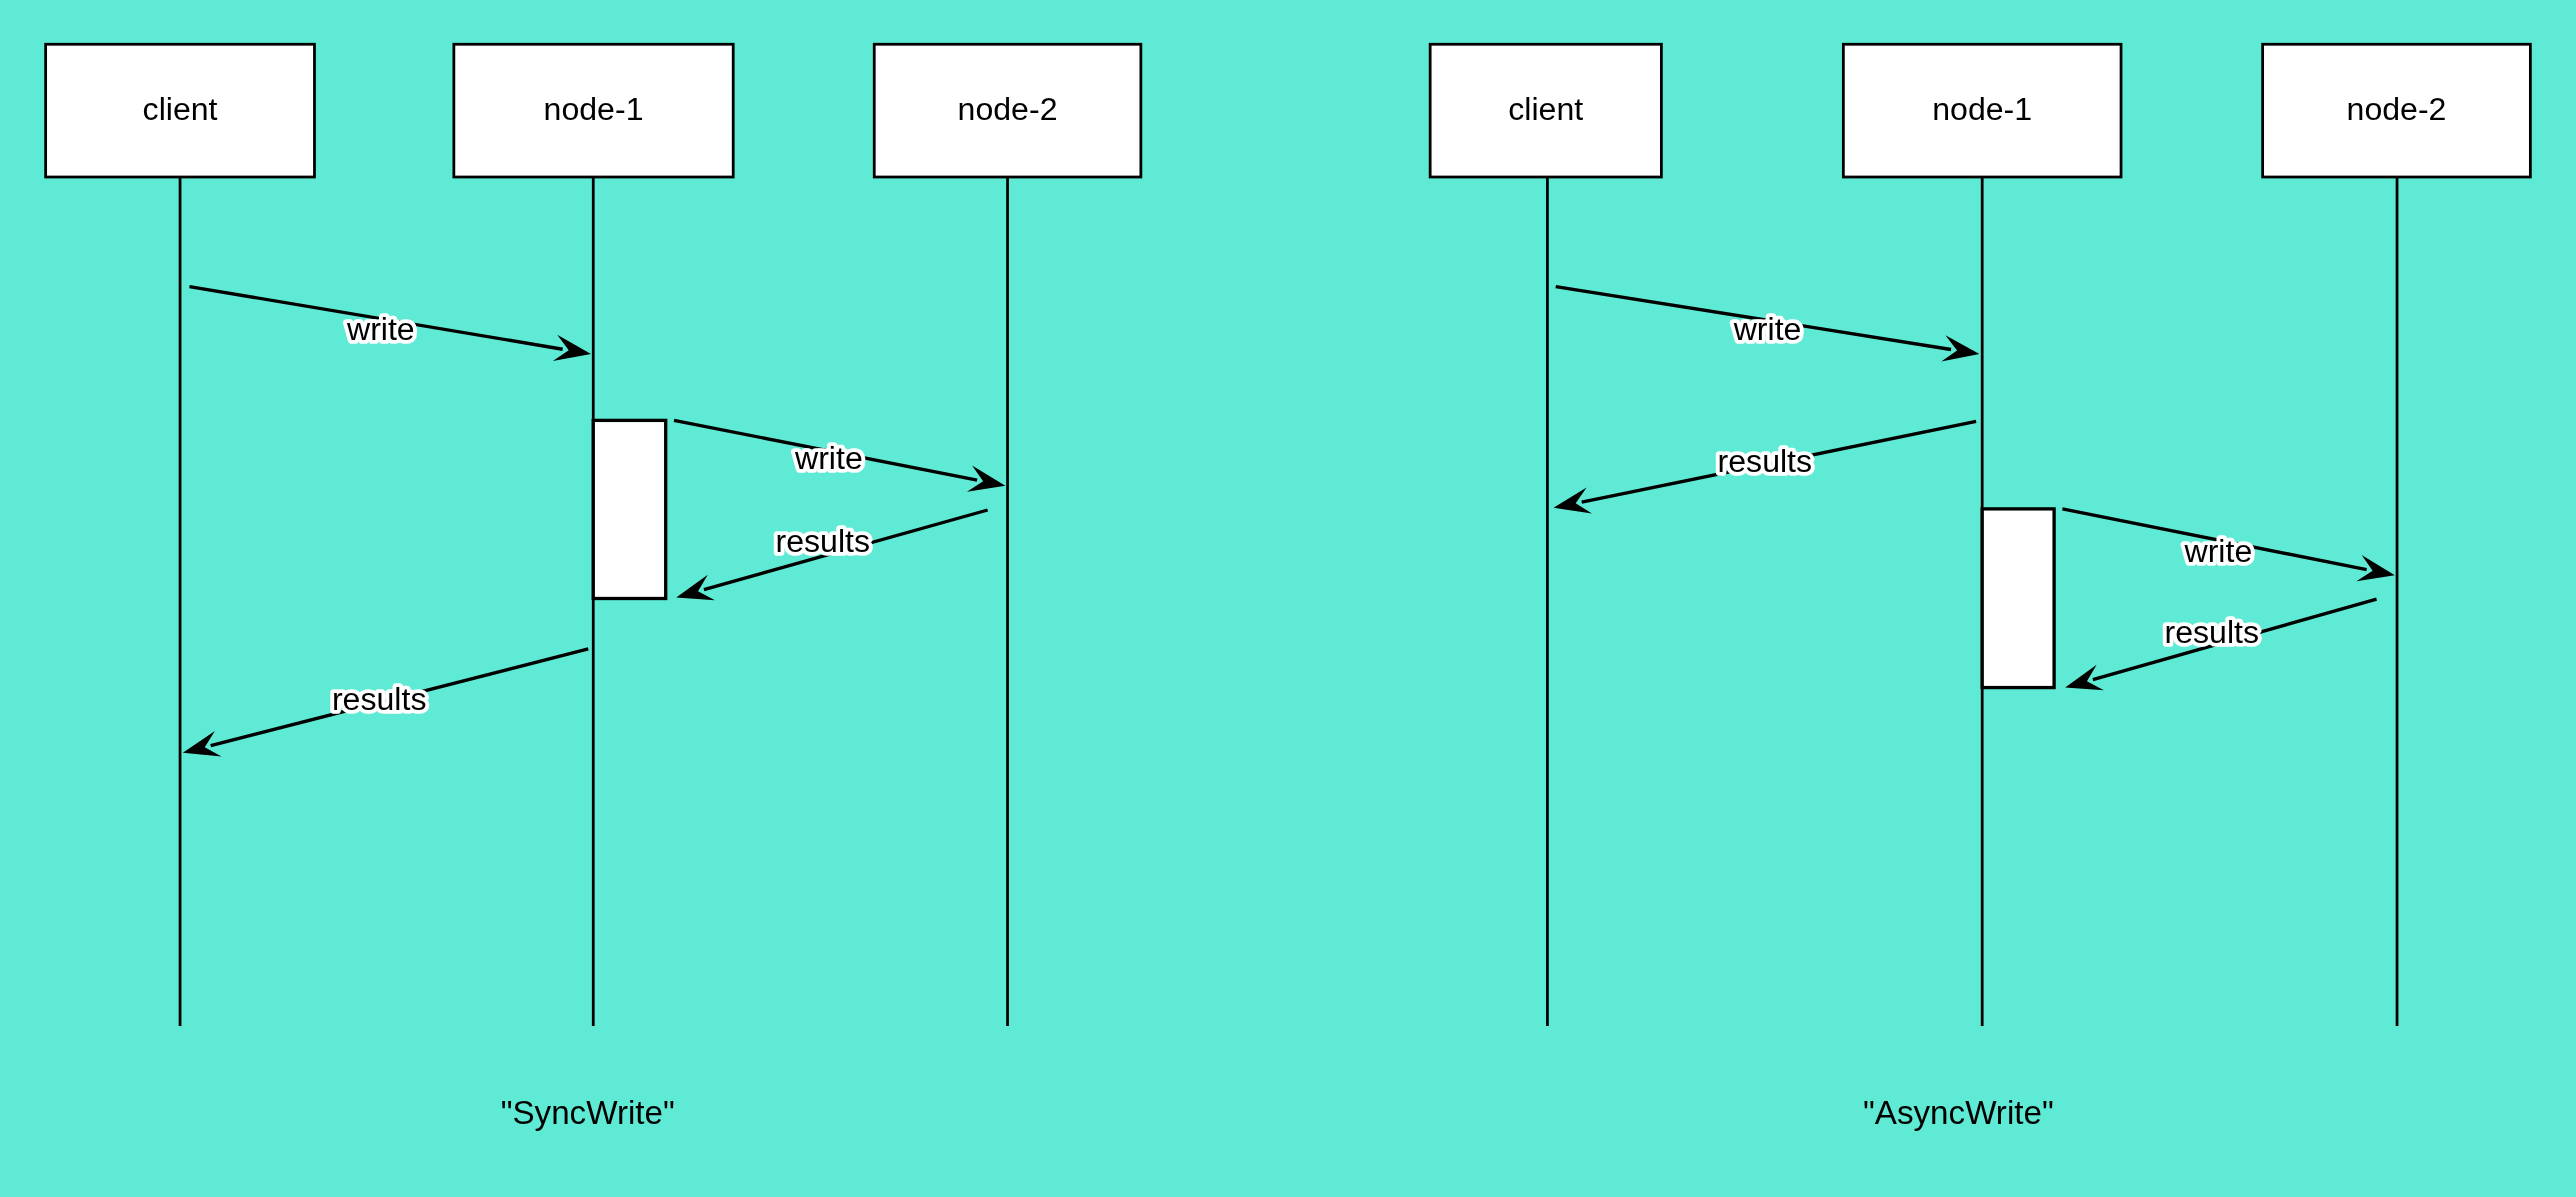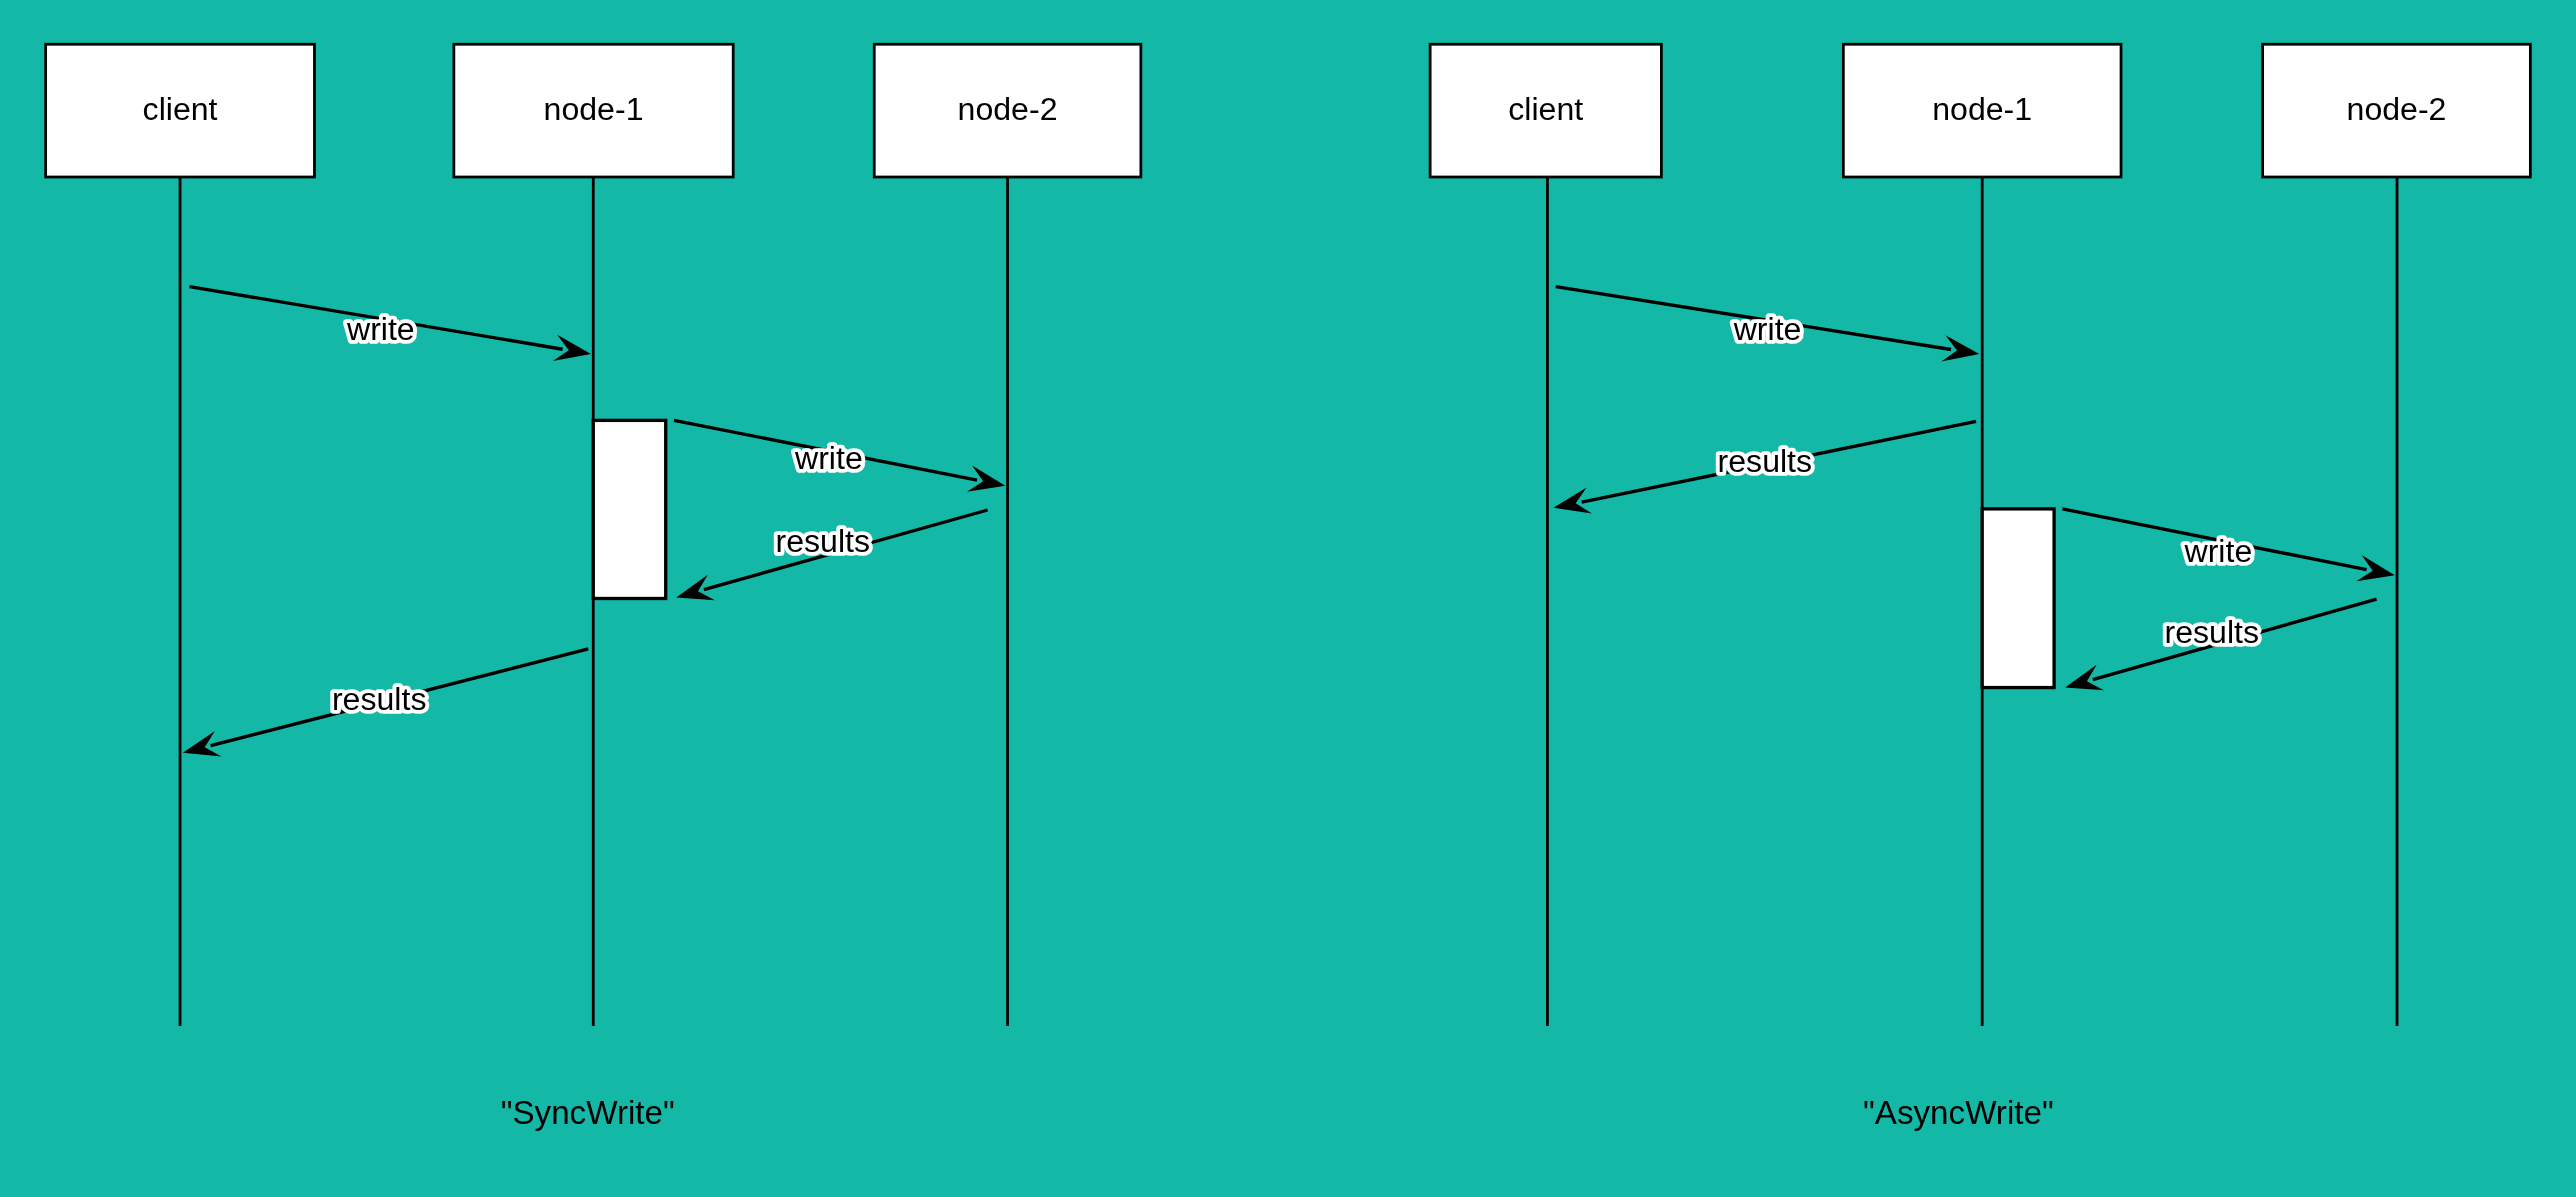--- a/index.html
+++ b/index.html
@@ -10,21 +10,21 @@
   body {
     width: 2576px;
     height: 1197px;
     font-family: "Liberation Sans", sans-serif;
     overflow: hidden;
   }
   #canvas {
     position: relative;
     width: 2576px;
     height: 1197px;
-    background: #14b8a6;
+    background: #5eead4;
   }
   svg.diagram-svg {
     position: absolute;
     top: 0;
     left: 0;
     width: 2576px;
     height: 1197px;
     display: block;
   }
   .lifeline-box {

